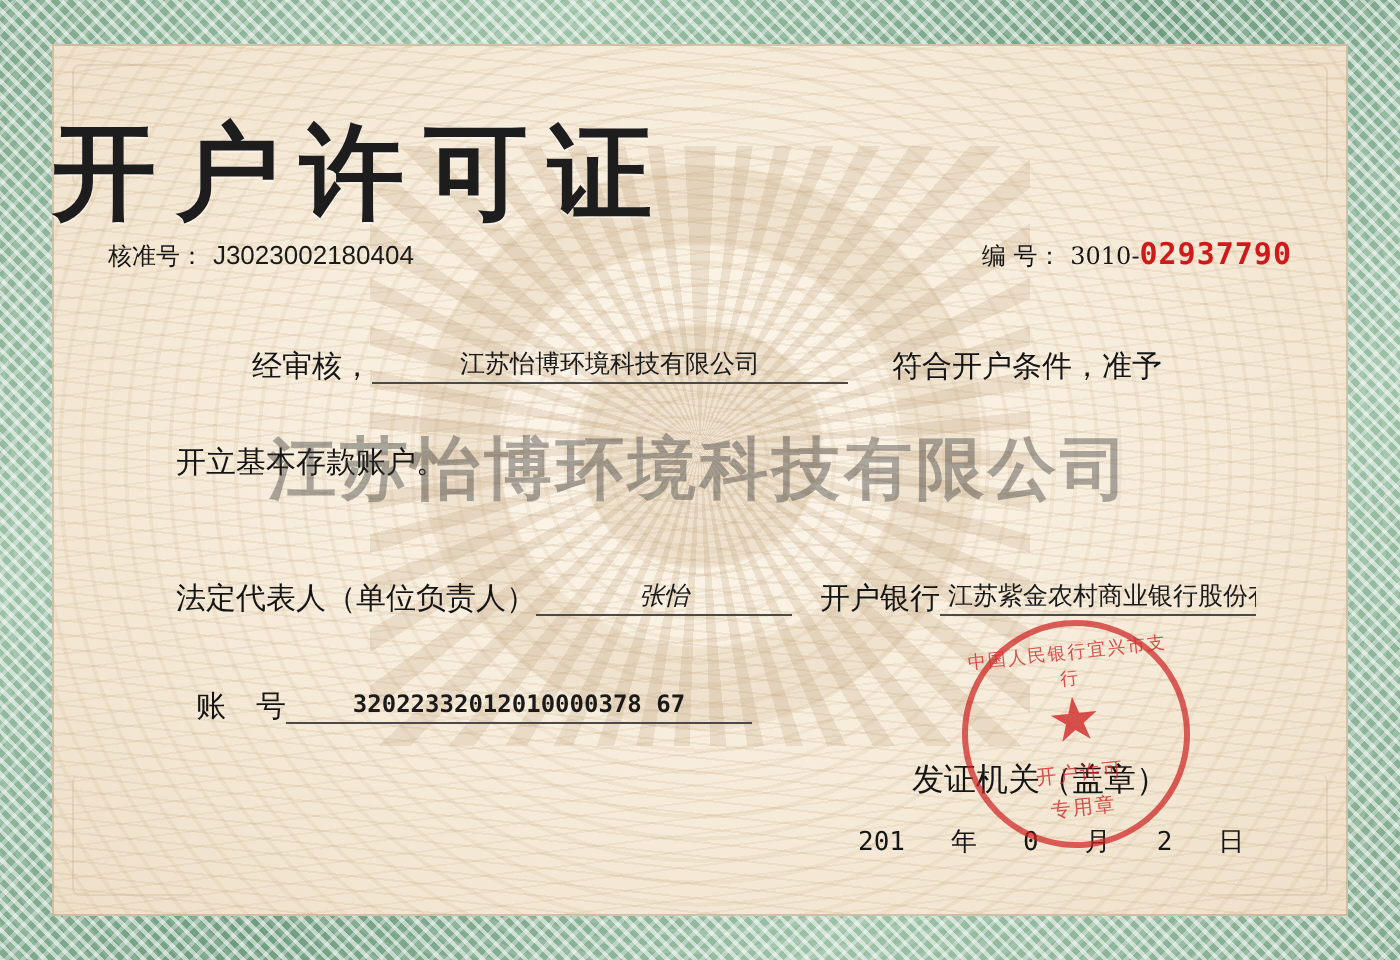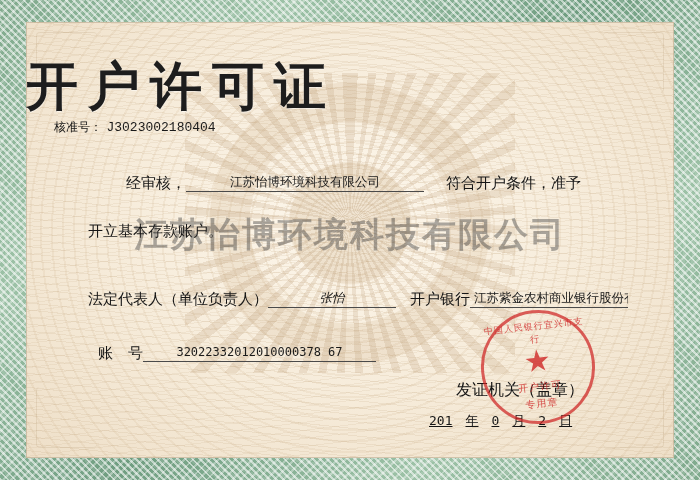--- a/index.html
+++ b/index.html
@@ -117,21 +117,21 @@
     font-size: 14px;
     color: #1b1b1b;
   }
   .label-cn {
     font-family: "DejaVu Serif", "Liberation Serif", serif;
     font-size: 12px;
     color: #151515;
     white-space: nowrap;
   }
   .val-hand {
-    font-family: Liberation Mono, monospace;
+    font-family: Liberation Sans, sans-serif;
     font-size: 13px;
     color: #1a1a1a;
   }
   .serial-red {
     font-family: "DejaVu Sans Mono", "Liberation Mono", monospace;
     font-size: 15px;
     font-weight: bold;
     color: #d01a1a;
     letter-spacing: .5px;
   }
@@ -151,21 +151,21 @@
     border-bottom: 1px solid #4a4a4a;
     text-align: center;
     font-family: "DejaVu Serif", "Liberation Serif", serif;
     font-size: 12.5px;
     color: #1a1a1a;
     padding: 0 4px 1px 4px;
     line-height: 16px;
     white-space: nowrap;
     overflow: hidden;
   }
-  .fill.num { font-family: "DejaVu Sans Mono", "Liberation Mono", monospace; font-size: 12px; }
+  .fill.num { font-family: "DejaVu Sans Mono", "Liberation Mono", monospace; font-size: 12px; font-weight: bold; }
 
   .l1 { left: 100px; top: 152px; }
   .l1 .fill { width: 230px; }
   .l1 .tail { margin-left: 22px; font-family: "DejaVu Serif","Liberation Serif",serif; }
 
   .l2 { left: 62px; top: 200px; font-family: "DejaVu Serif","Liberation Serif",serif; }
 
   .l3 { left: 62px; top: 268px; }
   .l3 .fill { width: 120px; font-style: italic; }
   .l4 { left: 384px; top: 268px; }
@@ -185,22 +185,21 @@
   }
   .datebox {
     position: absolute;
     left: 400px;
     top: 390px;
     font-family: "DejaVu Serif", "Liberation Serif", serif;
     font-size: 13px;
     color: #151515;
     display: flex;
     align-items: baseline;
-    gap: 10px;
-    text-decoration: underline;
+    gap: 20px;
   }
   .datebox .d {
     font-family: "DejaVu Sans Mono", "Liberation Mono", monospace;
     font-size: 13px;
     padding: 0 3px;
   }
 
   
   .watermark {
     position: absolute;
@@ -290,20 +289,24 @@
 
     <div class="content">
 
       <div class="title">开户许可证</div>
 
       <div class="row-ids">
         <div>
           <span class="label-cn">核准号：</span>
           <span class="val-hand">J3023002180404</span>
         </div>
+        <div>
+          <span class="label-cn">编 号：</span>
+          <span class="label-cn">3010-</span><span class="serial-red">02937790</span>
+        </div>
       </div>
 
       <div class="line l1">
         <span class="label-cn">经审核，</span>
         <span class="fill">江苏怡博环境科技有限公司</span>
         <span class="label-cn tail">符合开户条件，准予</span>
       </div>
 
       <div class="line l2">
         <span class="label-cn">开立基本存款账户。</span>

